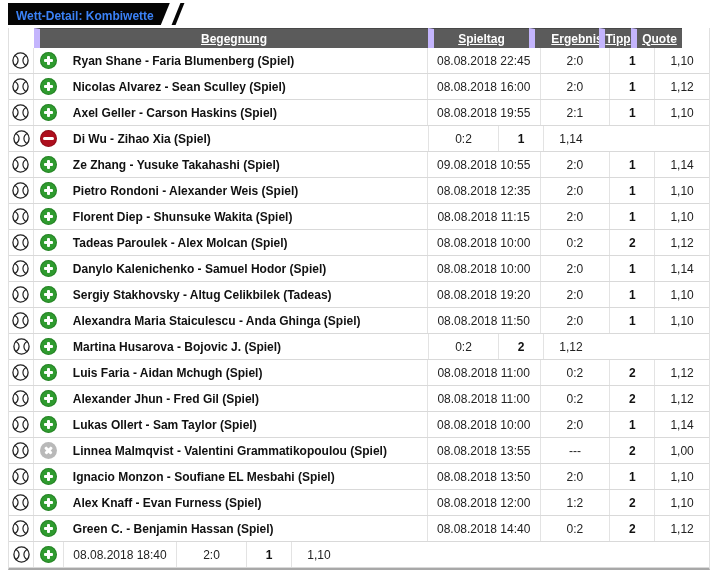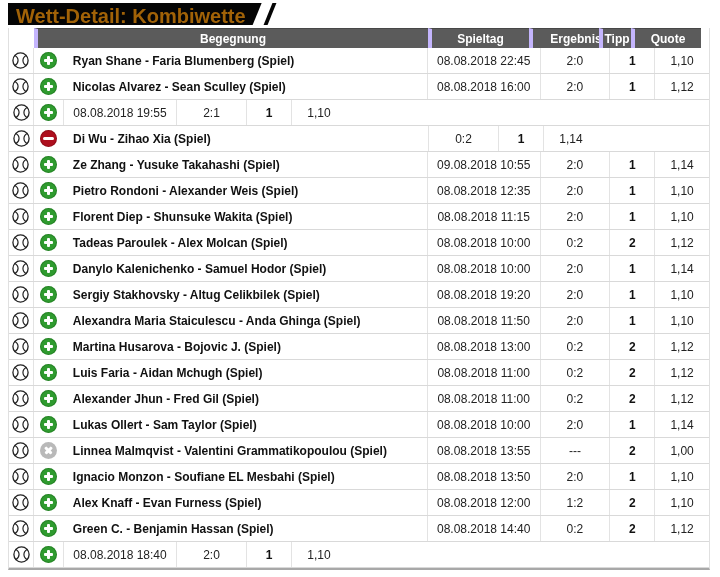--- a/index.html
+++ b/index.html
@@ -14,48 +14,48 @@
   body{
     width:720px;height:577px;background:#ffffff;
     font-family:"Liberation Sans","DejaVu Sans",sans-serif;
     color:#1a1a1a;position:relative;overflow:hidden;
   }
 
   
   .banner-wrap{position:absolute;left:8px;top:3px;height:22px;}
   .banner{
     position:relative;display:inline-flex;align-items:center;height:22px;
-    background:var(--banner-bg);color:#a16207;font-size:20px;font-weight:bold;
+    background:var(--banner-bg);color:#3b82f6;font-size:12px;font-weight:bold;
     padding:4px 16px 0 8px;white-space:nowrap;
     clip-path:polygon(0 0,100% 0,calc(100% - 9px) 100%,0 100%);
   }
   .banner-stripe{
     position:absolute;top:0;right:-10px;width:4px;height:22px;
     background:var(--banner-bg);transform:skewX(-22deg);
   }
 
   
   .bet-table{
     position:absolute;left:8px;top:28px;width:702px;
     border-left:1px solid #e0e0e0;border-right:1px solid #e0e0e0;
     border-bottom:2px solid #a8a8a8;
   }
   .thead{display:flex;height:20px;background:#ffffff;}
   .th{
     background:var(--header-bg);color:#ffffff;font-size:12px;font-weight:bold;
     display:flex;align-items:center;justify-content:center;height:20px;
     border-top:1px solid #474747;
   }
-  .th + .th{border-left:4px solid #c4b5fd;}
+  .th + .th{border-left:6px solid #c4b5fd;text-decoration:underline;}
   .th-blank{width:25px;background:#ffffff;border-top:none;}
   .th-begegnung{width:394px;}
   .th-spieltag{width:101px;border-left:2px solid #fff;}
   .th-ergebnis{width:70px;padding-left:20px;}
   .th-tipp{width:32px;}
-  .th-quote{width:70px;}
+  .th-quote{width:51px;}
 
   .row{
     display:flex;height:26px;align-items:stretch;background:#fff;
     border-bottom:1px solid #d9d9d9;
   }
   .cell{display:flex;align-items:center;justify-content:center;font-size:12px;color:#222;}
   .c-sport{width:25px;border-right:1px solid #e3e3e3;}
   .c-status{width:29px;}
   .c-match{width:365px;justify-content:flex-start;padding-left:10px;font-weight:bold;color:#111;
            white-space:nowrap;overflow:hidden;}
@@ -138,20 +138,21 @@
     <div class="cell c-sport">
       <svg class="tennis-icon" viewBox="0 0 19 19">
         <circle cx="9.5" cy="9.5" r="7.6" fill="#ffffff" stroke="#222222" stroke-width="1.3"></circle>
         <path d="M3.6 4.2 C8.2 6.8, 8.2 12.2, 3.6 14.8" fill="none" stroke="#222222" stroke-width="1.2"></path>
         <path d="M15.4 4.2 C10.8 6.8, 10.8 12.2, 15.4 14.8" fill="none" stroke="#222222" stroke-width="1.2"></path>
       </svg>
     </div>
     <div class="cell c-status">
       <span class="status-icon status-won"></span>
     </div>
+    <div class="cell c-match">Axel Geller - Carson Haskins (Spiel)</div>
     <div class="cell c-date">08.08.2018 19:55</div>
     <div class="cell c-result">2:1</div>
     <div class="cell c-tipp">1</div>
     <div class="cell c-quote">1,10</div>
   </div>
 
   <div class="row">
     <div class="cell c-sport">
       <svg class="tennis-icon" viewBox="0 0 19 19">
         <circle cx="9.5" cy="9.5" r="7.6" fill="#ffffff" stroke="#222222" stroke-width="1.3"></circle>
@@ -262,21 +263,21 @@
     <div class="cell c-sport">
       <svg class="tennis-icon" viewBox="0 0 19 19">
         <circle cx="9.5" cy="9.5" r="7.6" fill="#ffffff" stroke="#222222" stroke-width="1.3"></circle>
         <path d="M3.6 4.2 C8.2 6.8, 8.2 12.2, 3.6 14.8" fill="none" stroke="#222222" stroke-width="1.2"></path>
         <path d="M15.4 4.2 C10.8 6.8, 10.8 12.2, 15.4 14.8" fill="none" stroke="#222222" stroke-width="1.2"></path>
       </svg>
     </div>
     <div class="cell c-status">
       <span class="status-icon status-won"></span>
     </div>
-    <div class="cell c-match">Sergiy Stakhovsky - Altug Celikbilek (Spiel)</div>
+    <div class="cell c-match">Sergiy Stakhovsky - Altug Celikbilek (Tadeas)</div>
     <div class="cell c-date">08.08.2018 19:20</div>
     <div class="cell c-result">2:0</div>
     <div class="cell c-tipp">1</div>
     <div class="cell c-quote">1,10</div>
   </div>
 
   <div class="row">
     <div class="cell c-sport">
       <svg class="tennis-icon" viewBox="0 0 19 19">
         <circle cx="9.5" cy="9.5" r="7.6" fill="#ffffff" stroke="#222222" stroke-width="1.3"></circle>
@@ -299,21 +300,20 @@
       <svg class="tennis-icon" viewBox="0 0 19 19">
         <circle cx="9.5" cy="9.5" r="7.6" fill="#ffffff" stroke="#222222" stroke-width="1.3"></circle>
         <path d="M3.6 4.2 C8.2 6.8, 8.2 12.2, 3.6 14.8" fill="none" stroke="#222222" stroke-width="1.2"></path>
         <path d="M15.4 4.2 C10.8 6.8, 10.8 12.2, 15.4 14.8" fill="none" stroke="#222222" stroke-width="1.2"></path>
       </svg>
     </div>
     <div class="cell c-status">
       <span class="status-icon status-won"></span>
     </div>
     <div class="cell c-match">Martina Husarova - Bojovic J. (Spiel)</div>
-    <div class="cell c-date">08.08.2018 13:00</div>
     <div class="cell c-result">0:2</div>
     <div class="cell c-tipp">2</div>
     <div class="cell c-quote">1,12</div>
   </div>
 
   <div class="row">
     <div class="cell c-sport">
       <svg class="tennis-icon" viewBox="0 0 19 19">
         <circle cx="9.5" cy="9.5" r="7.6" fill="#ffffff" stroke="#222222" stroke-width="1.3"></circle>
         <path d="M3.6 4.2 C8.2 6.8, 8.2 12.2, 3.6 14.8" fill="none" stroke="#222222" stroke-width="1.2"></path>

